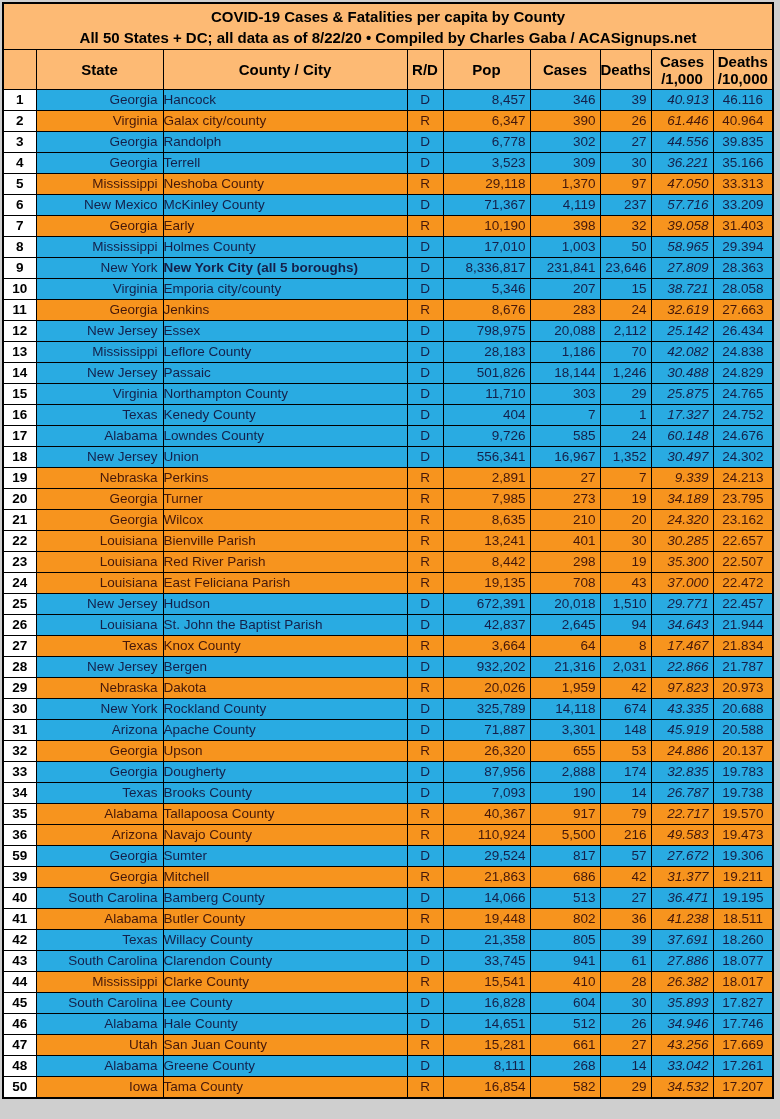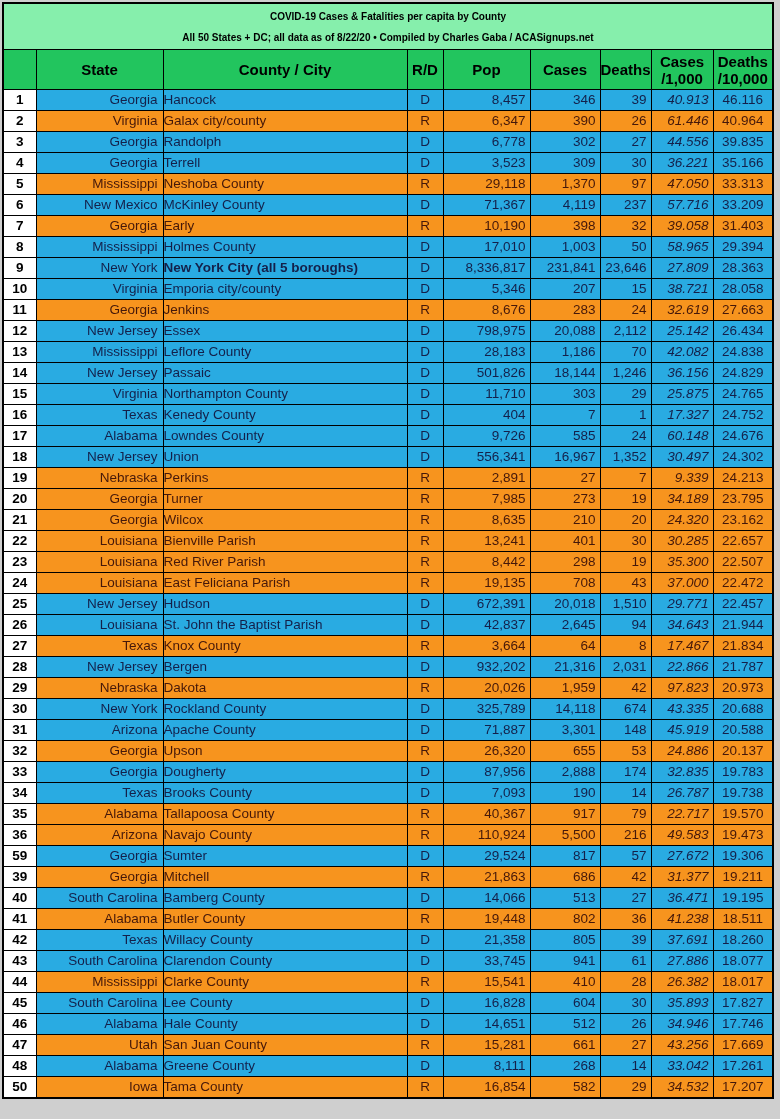--- a/index.html
+++ b/index.html
@@ -26,36 +26,36 @@
   th, td {
     border: 1px solid #000;
     overflow: hidden;
     white-space: nowrap;
     box-sizing: border-box;
     padding: 0;
   }
   .title-cell {
     text-align: center;
     font-weight: bold;
-    font-size: 10px;
+    font-size: 15px;
     line-height: 21px;
     color: #000;
     padding: 2px 0 1px 0;
-    background: #86efac;
+    background: #fdba74;
   }
   thead th.colhead {
     font-size: 15px;
     font-weight: bold;
     color: #000;
     text-align: center;
     vertical-align: middle;
     height: 40px;
     line-height: 17px;
     white-space: pre-line;
-    background: #22c55e;
+    background: #fdba74;
   }
   tbody td {
     height: 20.5px;
     font-size: 13.5px;
     line-height: 20px;
   }
   td.rank   { text-align: center; font-weight: bold; background: #fff !important; color: #000 !important; }
   td.state  { text-align: right; padding-right: 5px; }
   td.county { padding-right: 5px; }
   td.rd     { text-align: center; }
@@ -248,21 +248,21 @@
           <td class="d10k">24.838</td>
         </tr>
         <tr class="D">
           <td class="rank">14</td>
           <td class="state">New Jersey</td>
           <td class="county">Passaic</td>
           <td class="rd">D</td>
           <td class="pop">501,826</td>
           <td class="cases">18,144</td>
           <td class="deaths">1,246</td>
-          <td class="c1k">36.156</td>
+          <td class="c1k">30.488</td>
           <td class="d10k">24.829</td>
         </tr>
         <tr class="D">
           <td class="rank">15</td>
           <td class="state">Virginia</td>
           <td class="county">Northampton County</td>
           <td class="rd">D</td>
           <td class="pop">11,710</td>
           <td class="cases">303</td>
           <td class="deaths">29</td>

